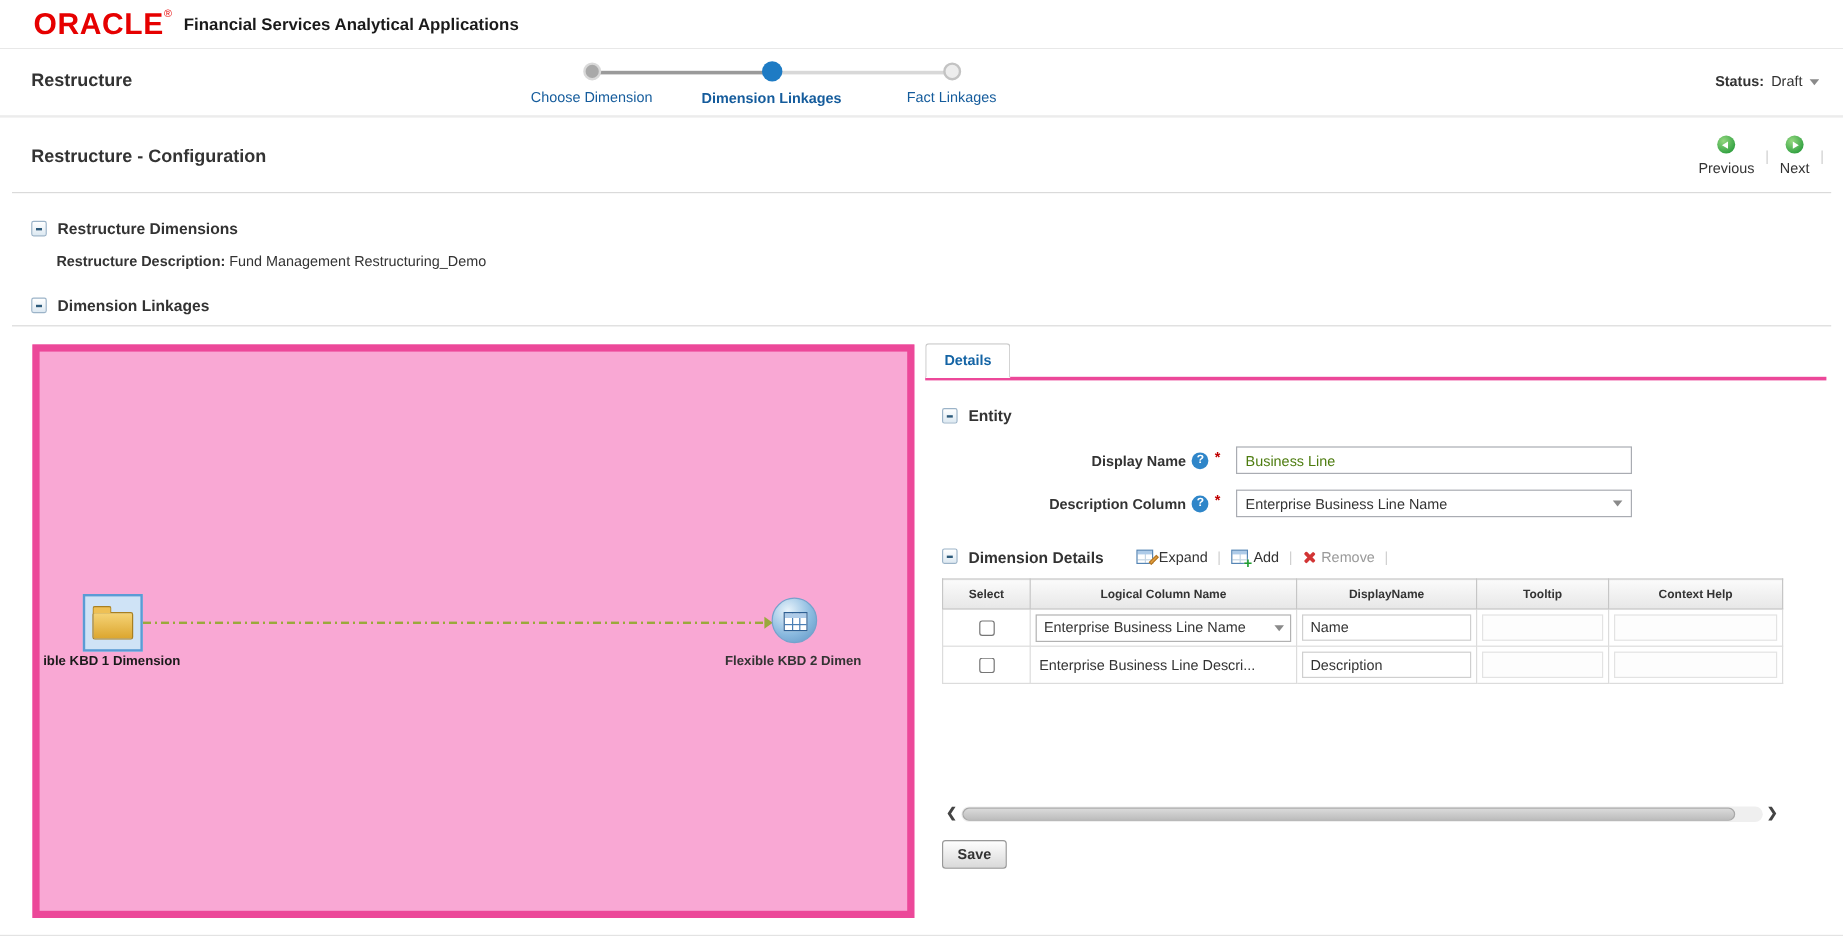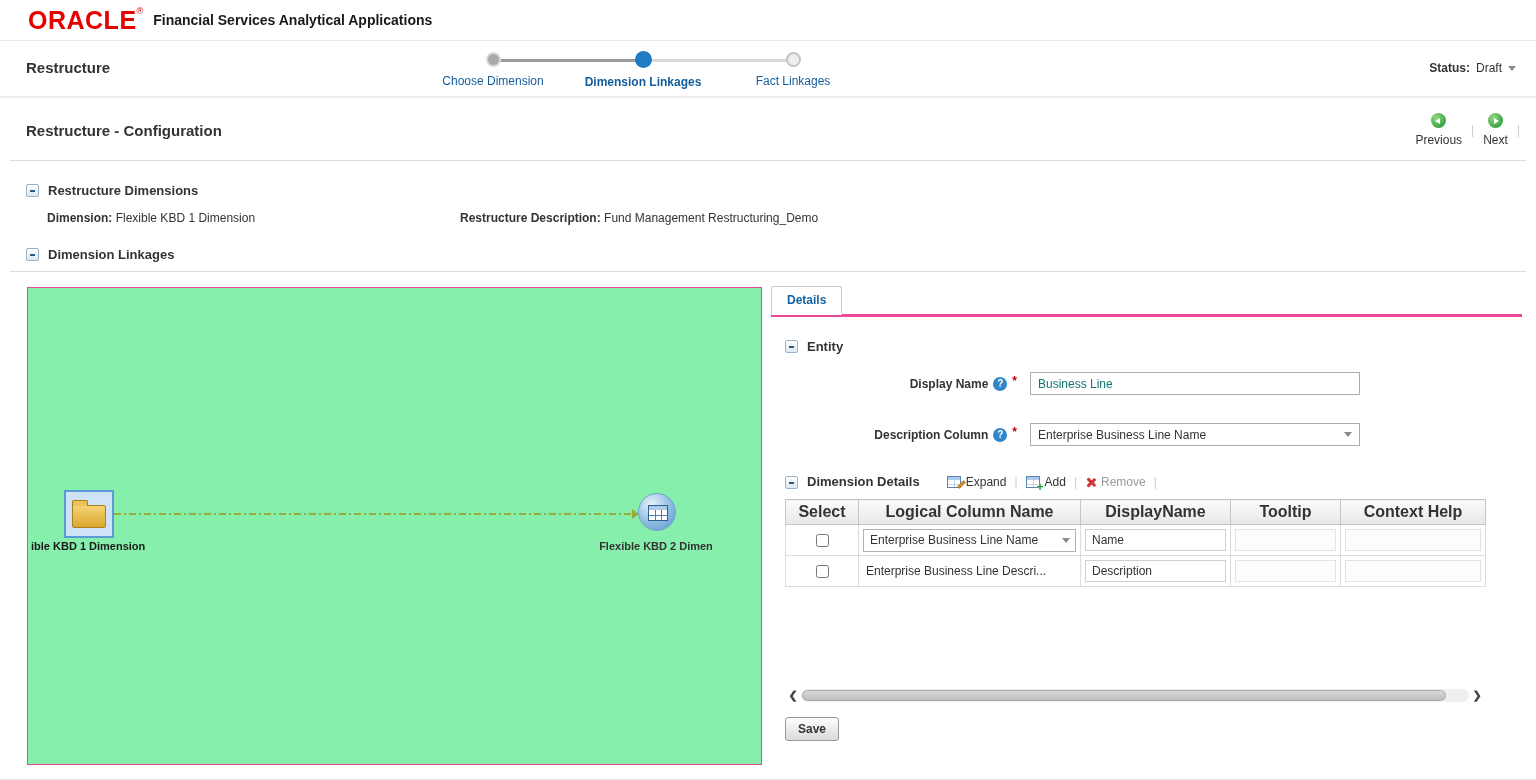--- a/index.html
+++ b/index.html
@@ -54,21 +54,21 @@
   .collapse-icon::after { content:""; position:absolute; left:3px; top:5px; width:5px; height:2px; background:#2d5a7a; }
   .section-title { font-weight:bold; font-size:13px; }
   .dim-info { display:flex; margin:13px 0 0 47px; }
   .dim-pair.first { width:413px; }
   .dim-label { font-weight:bold; }
   .section-rule { border-bottom:1px solid #dadada; margin:9px 10px 0 10px; }
 
   
   .linkage-content { display:flex; padding:15px 14px 0 27px; gap:9px; align-items:flex-start; }
 
-  .canvas { width:735px; height:478px; background:#86efac; border:1px solid #ec4899; position:relative; flex:none; }
+  .canvas { width:735px; height:478px; background:#f9a8d4; border:6px solid #ec4899; position:relative; flex:none; }
   .node-source-box { position:absolute; left:36px; top:202px; width:50px; height:48px;
     border:2px solid #5b9bd5; background:#cfe3f6; display:flex; align-items:center; justify-content:center; cursor:pointer; }
   .folder { width:34px; height:23px; background:linear-gradient(#f5d376,#dca62f);
     border:1px solid #a87f20; border-radius:2px; position:relative; margin-top:4px; }
   .folder::before { content:""; position:absolute; top:-6px; left:-1px; width:14px; height:5px;
     background:#eec055; border:1px solid #a87f20; border-bottom:none; border-radius:2px 2px 0 0; }
   .node-label-source { position:absolute; left:3px; top:252px; width:140px; font-weight:bold;
     font-size:11px; color:#1a1a1a; white-space:nowrap; overflow:hidden; }
   .connector { position:absolute; left:86px; top:225px; width:518px; height:2px;
     background-image:repeating-linear-gradient(90deg,#9aa93c 0 7px, transparent 7px 10px, #9aa93c 10px 12px, transparent 12px 15px); }
@@ -88,33 +88,33 @@
     font-weight:bold; font-size:11px; white-space:nowrap; }
 
   
   .details-panel { flex:1; min-width:0; }
   .tab-bar { border-bottom:3px solid #ec4899; height:30px; position:relative; }
   .tab { position:absolute; left:0; bottom:-1px; background:#fff; border:1px solid #c9c9c9;
     border-bottom:1px solid #fff; border-radius:3px 3px 0 0; padding:6px 15px 7px;
     color:#1464a5; font-weight:bold; cursor:pointer; }
   .panel-body { padding:0 26px 0 14px; }
   .entity-header { display:flex; align-items:center; gap:9px; margin:22px 0 18px 0; }
-  .form-row { display:flex; align-items:center; margin-bottom:28px; }
+  .form-row { display:flex; align-items:center; margin-bottom:13px; }
   .label-wrap { width:232px; display:flex; justify-content:flex-end; align-items:center; gap:5px; }
   .form-label { font-weight:bold; white-space:nowrap; }
   .help-icon { width:14px; height:14px; border-radius:50%; background:#2f86c9; color:#fff; flex:none;
     font-size:10px; font-weight:bold; display:flex; align-items:center; justify-content:center; cursor:pointer; }
   .req { color:#c00000; font-weight:bold; align-self:flex-start; margin-top:-3px; }
   .text-input { margin-left:13px; width:330px; height:23px; border:1px solid #a9acb2; padding:0 7px;
-    font-size:12px; font-family:inherit; color:#0f766e; background:#fff; }
+    font-size:12px; font-family:inherit; color:#4d7c0f; background:#fff; }
   .select-box { margin-left:13px; width:330px; height:23px; border:1px solid #a9acb2; background:#fff;
     position:relative; display:flex; align-items:center; padding:0 24px 0 7px; cursor:pointer; }
   .select-box .caret { position:absolute; right:7px; }
 
-  .dd-header { display:flex; align-items:flex-end; gap:9px; margin-top:26px; }
+  .dd-header { display:flex; align-items:flex-start; gap:9px; margin-top:26px; }
   .toolbar { display:flex; align-items:center; gap:8px; margin-left:18px; }
   .tool { display:flex; align-items:center; gap:5px; cursor:pointer; }
   .tool.disabled { color:#9a9a9a; cursor:default; }
   .mini-table-icon { width:14px; height:12px; border:1px solid #5585b5; position:relative; flex:none;
     background:
       linear-gradient(#aecbe8,#aecbe8) 0 0 / 100% 3px no-repeat,
       linear-gradient(#c6d6e4,#c6d6e4) 6px 0 / 1px 100% no-repeat,
       linear-gradient(#c6d6e4,#c6d6e4) 0 7px / 100% 1px no-repeat,
       #fff; }
   .pencil { position:absolute; right:-3px; bottom:-2px; width:3px; height:9px; background:#e8a33d;
@@ -123,21 +123,21 @@
     text-shadow:0 0 2px #fff; }
   .x-icon { width:11px; height:11px; position:relative; flex:none; }
   .x-icon::before, .x-icon::after { content:""; position:absolute; left:5px; top:0; width:2.5px; height:11px;
     background:#d23535; border-radius:1px; }
   .x-icon::before { transform:rotate(45deg); }
   .x-icon::after  { transform:rotate(-45deg); }
 
   
   .dd-table { border-collapse:collapse; table-layout:fixed; width:700px; margin-top:10px; }
   .dd-table th { background:linear-gradient(#fbfbfb,#e7e7e7); border:1px solid #c6c6c6;
-    font-weight:bold; text-align:center; height:25px; padding:0 4px; font-size:16px;margin-top:12px; }
+    font-weight:bold; text-align:center; height:25px; padding:0 4px; font-size:10px;margin-top:12px; }
   .dd-table td { border:1px solid #dcdcdc; height:31px; padding:2px 4px; vertical-align:middle; background:#fff; }
   .td-center { text-align:center; }
   .cell-combo { border:1px solid #b2b2b2; height:23px; display:flex; align-items:center;
     padding:0 20px 0 6px; position:relative; background:#fff; cursor:pointer;
     white-space:nowrap; overflow:hidden; }
   .cell-combo .caret { position:absolute; right:5px; }
   .cell-input { border:1px solid #cfcfcf; height:22px; display:flex; align-items:center; padding:0 6px;
     background:#fff; white-space:nowrap; overflow:hidden; }
   .cell-input.empty { border-color:#e3e3e3; background:#fdfdfd; }
   .cell-text { padding-left:3px; white-space:nowrap; overflow:hidden; }
@@ -207,24 +207,20 @@
     <span class="sep">|</span>
   </div>
 </div>
 <div class="hr"></div>
 
 <div class="section-header">
   <span class="collapse-icon"></span>
   <span class="section-title">Restructure Dimensions</span>
 </div>
 <div class="dim-info">
-  <span class="dim-pair first">
-    <span class="dim-label">Dimension:</span>
-    <span>Flexible KBD 1 Dimension</span>
-  </span>
   <span class="dim-pair">
     <span class="dim-label">Restructure Description:</span>
     <span>Fund Management Restructuring_Demo</span>
   </span>
 </div>
 
 <div class="section-header">
   <span class="collapse-icon"></span>
   <span class="section-title">Dimension Linkages</span>
 </div>

